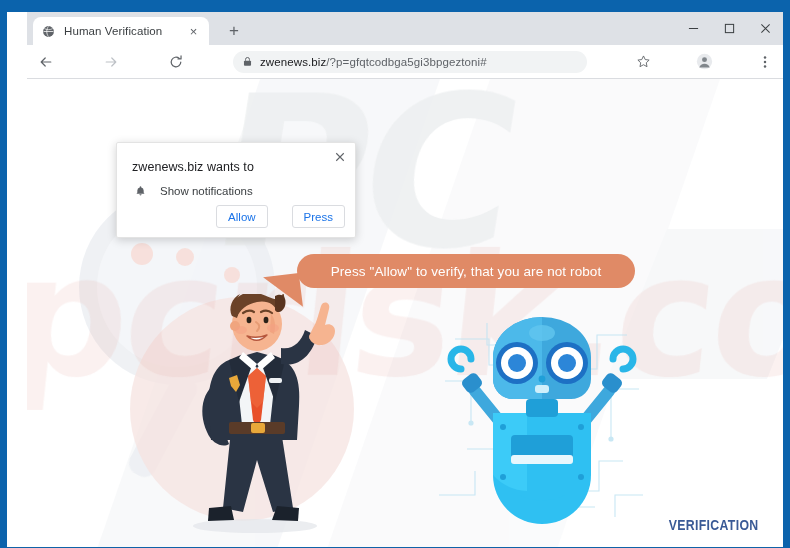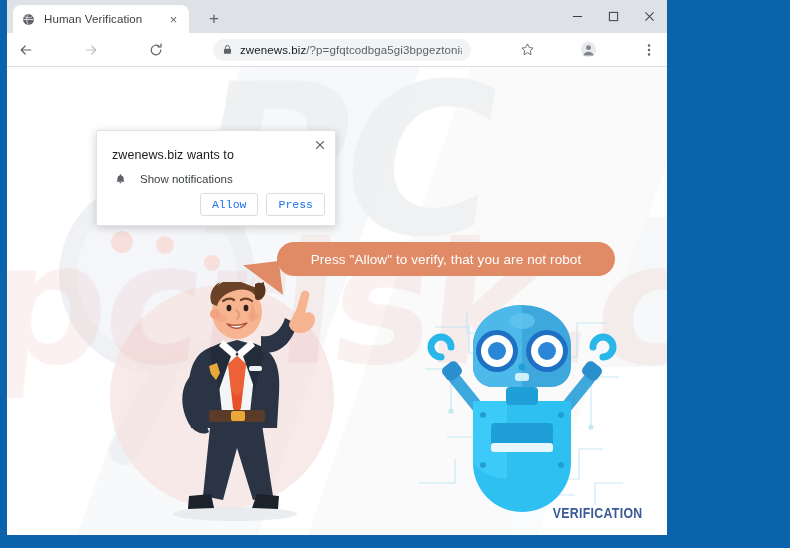--- a/index.html
+++ b/index.html
@@ -12,25 +12,26 @@
 
   
   #screen {
     position: relative;
     width: 790px; height: 548px;
     background: #0b63ac;
     overflow: hidden;
   }
   #window {
     position: absolute;
-    left: 7px; top: 0;
-    width: 660px; height: 537px;
+    left: 7px; top: 12px;
+    width: 776px; height: 537px;
     background: #ffffff;
     overflow: hidden;
     border-bottom: 2px solid #0f63a8;
+    padding-left: 20px;
   }
 
   
   .tabstrip {
     position: relative;
     height: 33px;
     background: #dee1e6;
     padding-left: 6px;
   }
   .tab {
@@ -220,21 +221,21 @@
   .perm-row {
     position: absolute;
     left: 15px; top: 40px;
     display: flex; align-items: center;
   }
   .perm-bell { width: 16px; height: 16px; margin-right: 12px; color: #5f6368; display:flex;align-items:center;justify-content:center;}
   .perm-opt { font-size: 11.5px; color: #3c4043; }
   .perm-btns {
     position: absolute;
     right: 10px; bottom: 9px;
-    display: flex; gap: 8px; font-family: Liberation Mono, monospace;
+    display: flex; gap: 24px;
   }
   .perm-btn {
     min-width: 50px; height: 23px;
     border: 1px solid #dadce0;
     border-radius: 3px;
     background: #ffffff;
     color: #1a73e8;
     font-size: 11.5px;
     display:flex;align-items:center;justify-content:center;
     padding: 0 11px;

